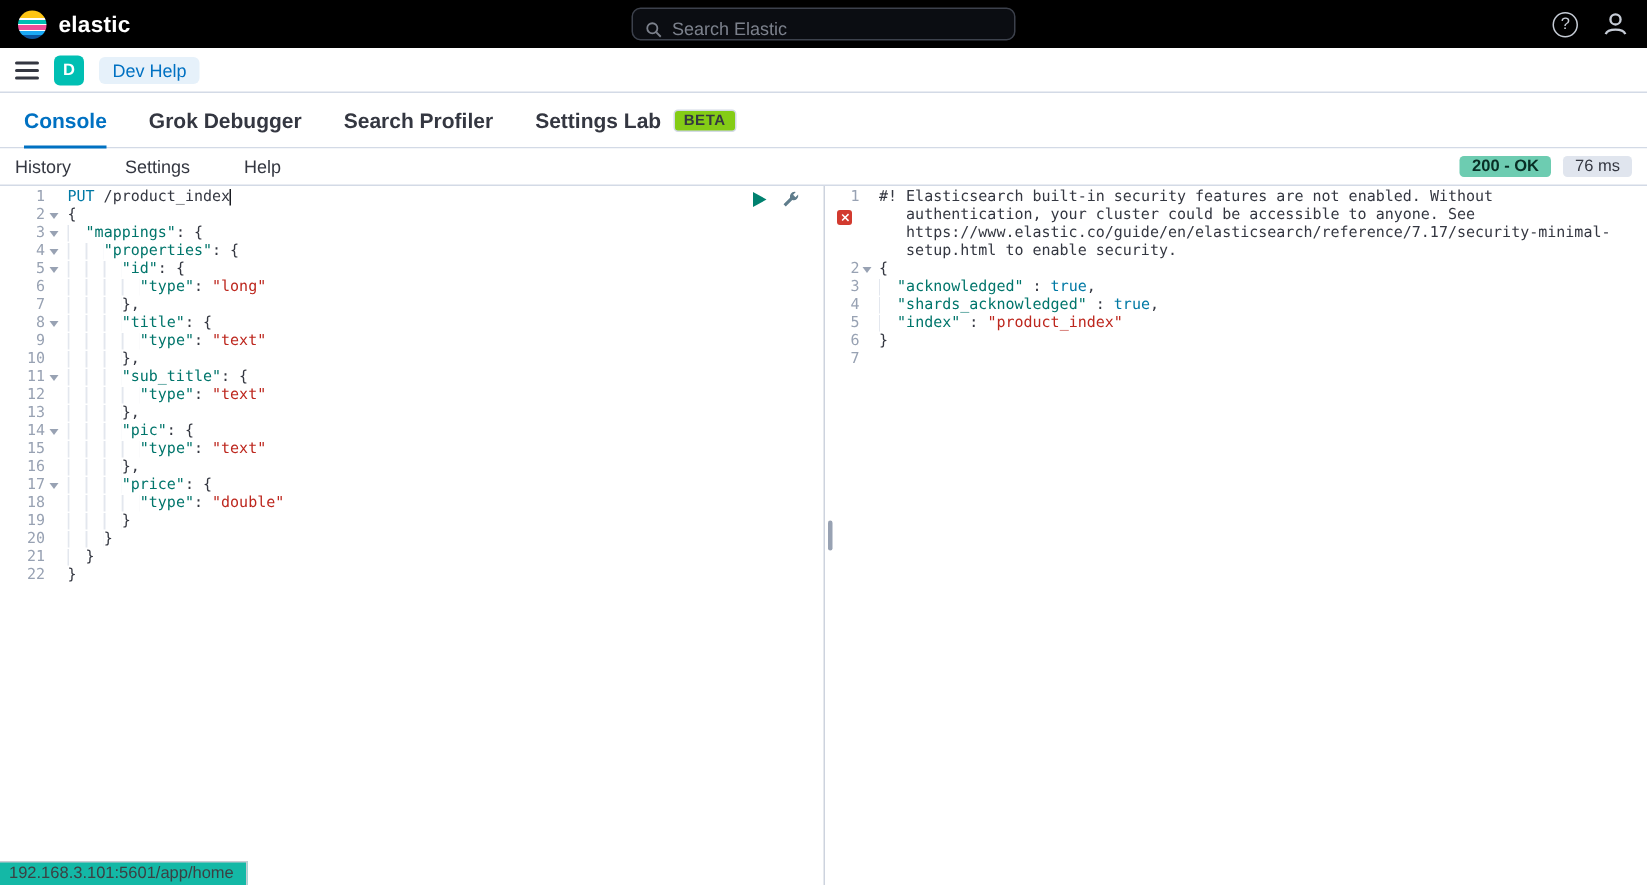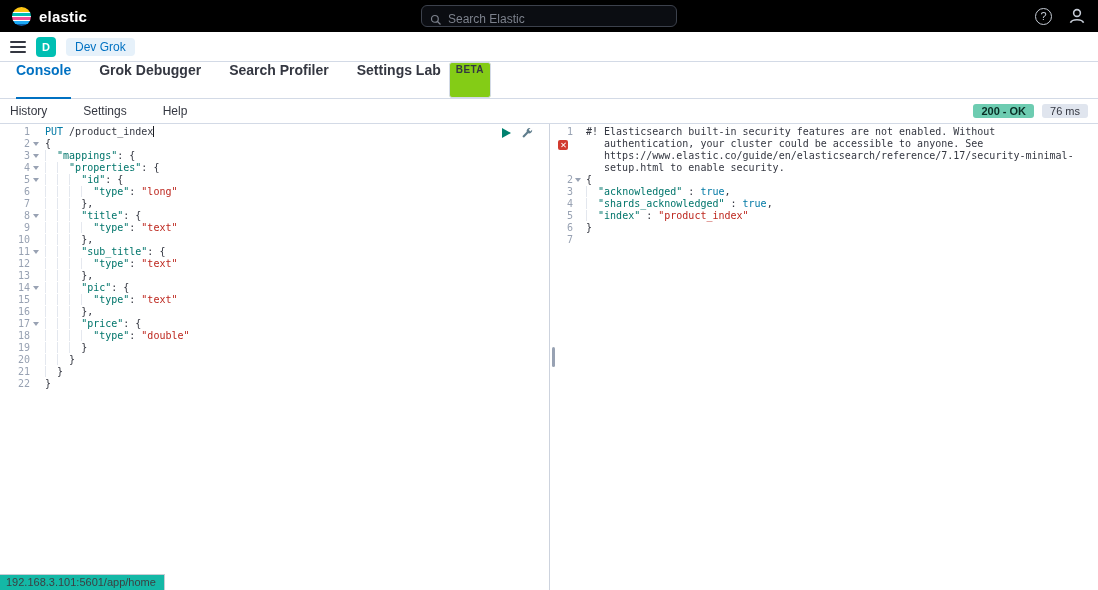--- a/index.html
+++ b/index.html
@@ -23,21 +23,21 @@
   
   .navbar{height:30px;background:#fff;border-bottom:1px solid #d3dae6;display:flex;align-items:center;gap:10px;padding:0 10px}
   .hamburger{width:16px;display:flex;flex-direction:column;gap:3px;cursor:pointer}
   .hamburger span{height:2px;background:#343741;border-radius:1px}
   .space-badge{width:20px;height:20px;border-radius:4px;background:#00bfb3;color:#fff;font-size:11px;font-weight:700;
     display:flex;align-items:center;justify-content:center;cursor:pointer}
   .crumb{background:#e6f1fa;color:#0071c2;font-size:12px;padding:2px 9px;border-radius:4px;cursor:pointer}
 
   
   .tabbar{height:37px;border-bottom:1px solid #d3dae6;display:flex;align-items:stretch;gap:28px;padding:0 16px;background:#fff}
-  .tab{display:flex;gap:8px;font-size:14px;font-weight:700;color:#343741;cursor:pointer;position:relative}
+  .tab{display:flex;align-items:center;gap:8px;font-size:14px;font-weight:700;color:#343741;cursor:pointer;position:relative}
   .tab.active{color:#0071c2}
   .tab.active::after{content:"";position:absolute;left:0;right:0;bottom:-1px;height:2px;background:#0071c2}
   .beta{border:1px solid #d3dae6;border-radius:3px;font-size:10px;font-weight:700;padding:1px 6px;color:#343741;background:#84cc16;letter-spacing:.4px}
 
   
   .subbar{height:25px;display:flex;align-items:center;gap:20px;padding:0 10px;border-bottom:1px solid #d3dae6;font-size:12px;color:#343741;background:#fff}
   .menu-item{cursor:pointer}
   .subbar .right{margin-left:auto;display:flex;gap:8px;align-items:center}
   .badge{font-size:11px;padding:1px 8px;border-radius:3px}
   .badge.ok{background:#6dccb1;color:#082e25;font-weight:700}
@@ -108,21 +108,21 @@
     </div>
   </header>
 
   <div class="navbar">
     <div class="hamburger">
         <span></span>
         <span></span>
         <span></span>
       </div>
     <div class="space-badge">D</div>
-    <div class="crumb">Dev Grok</div>
+    <div class="crumb">Dev Help</div>
   </div>
 
   <nav class="tabbar">
       <div class="tab active">
         <span>Console</span>
       </div>
       <div class="tab">
         <span>Grok Debugger</span>
       </div>
       <div class="tab">

